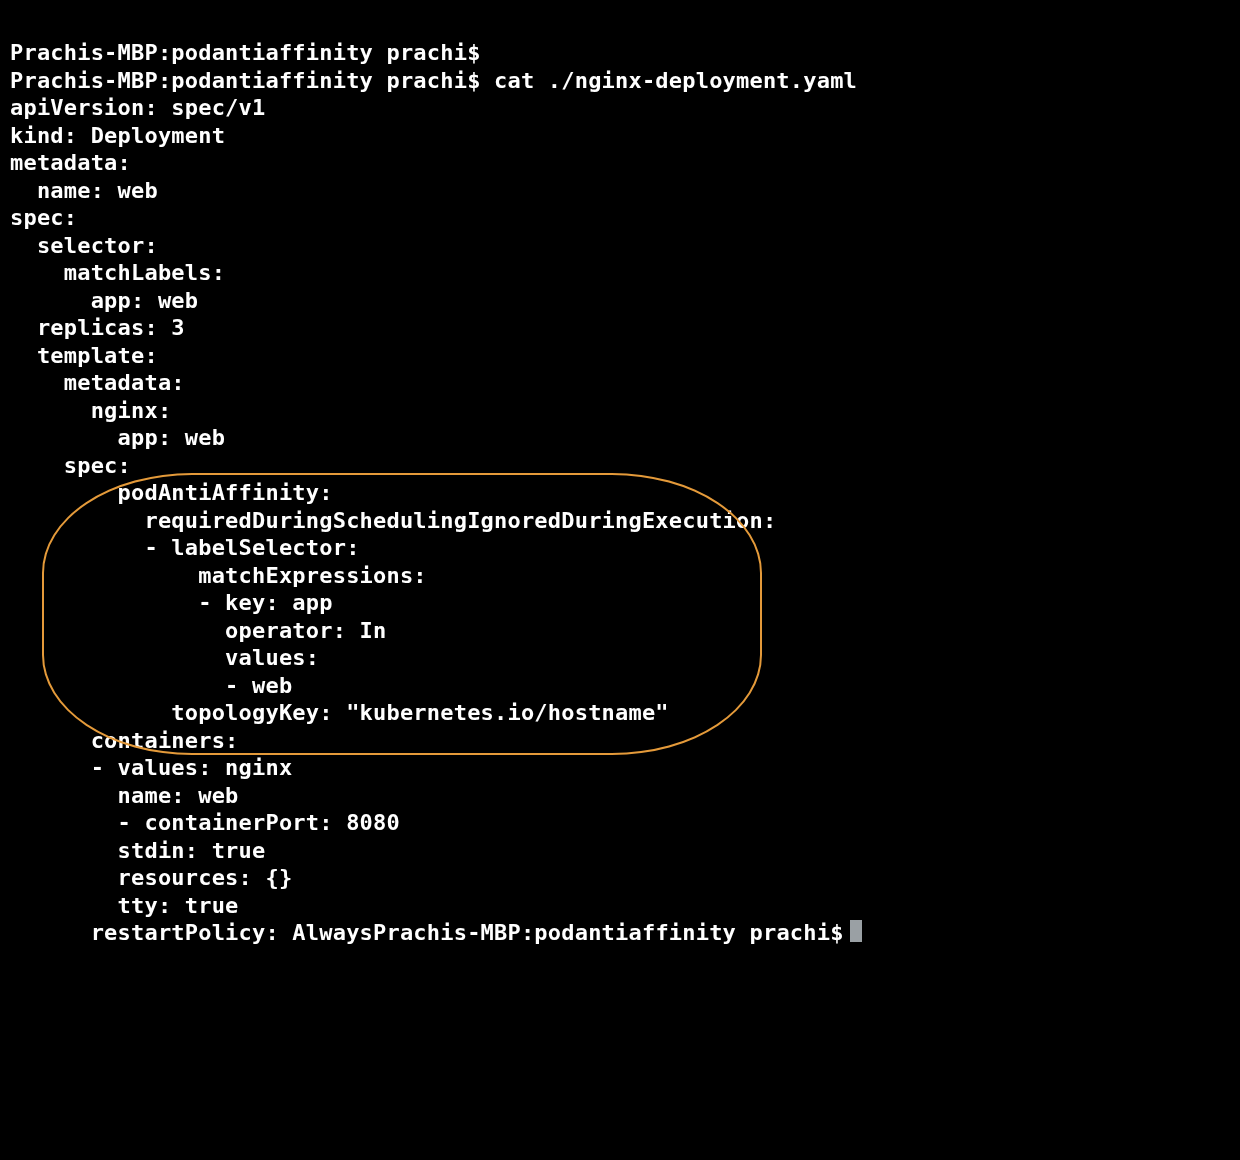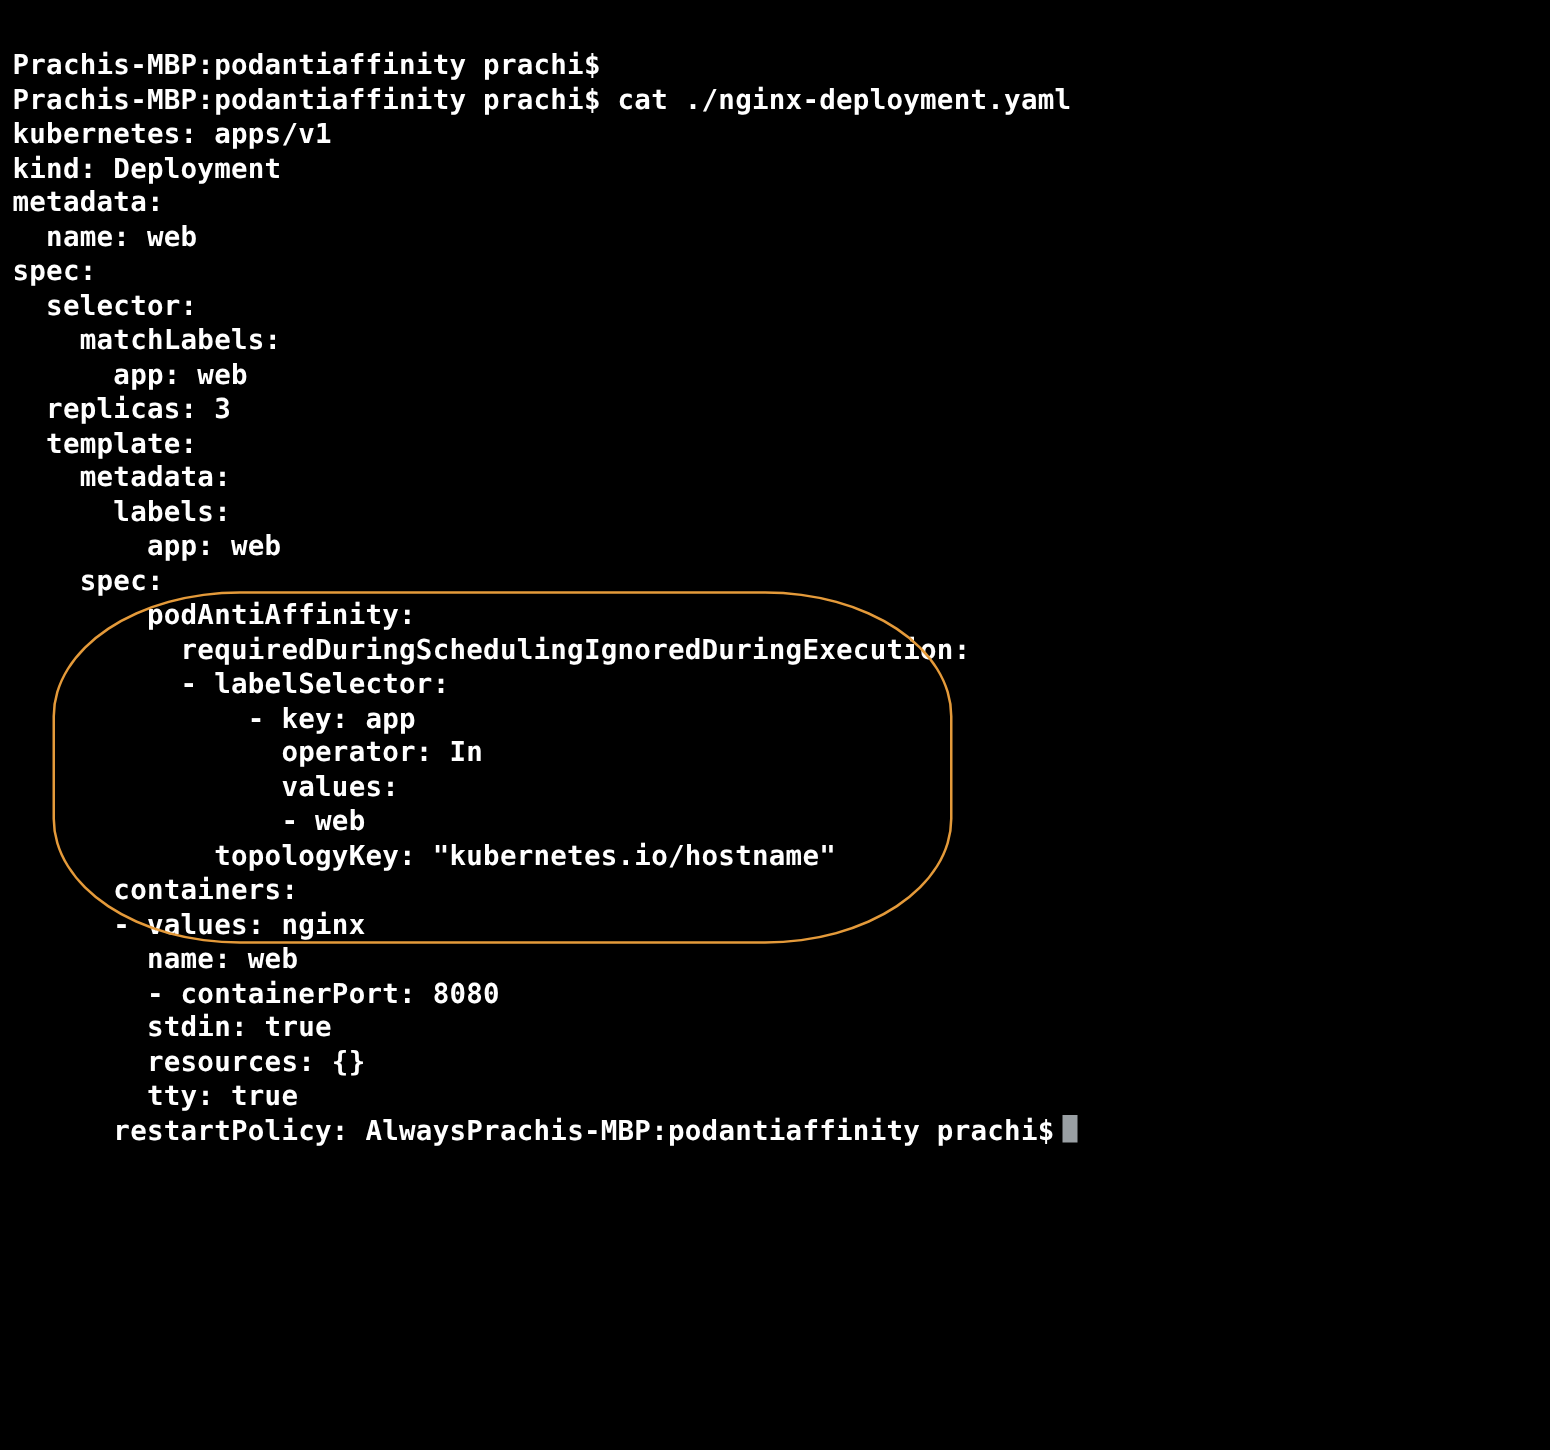--- a/index.html
+++ b/index.html
@@ -43,37 +43,38 @@
     }
   </style>
 </head>
 <body>
 
 <div class="terminal">
 
   <div class="line">Prachis-MBP:podantiaffinity prachi$</div>
   <div class="line">Prachis-MBP:podantiaffinity prachi$ cat ./nginx-deployment.yaml</div>
 
-  <div class="line">kubernetes: apps/v1</div>
+  <div class="line">apiVersion: spec/v1</div>
   <div class="line">kind: Deployment</div>
   <div class="line">metadata:</div>
   <div class="line">  name: web</div>
   <div class="line">spec:</div>
   <div class="line">  selector:</div>
   <div class="line">    matchLabels:</div>
   <div class="line">      app: web</div>
   <div class="line">  replicas: 3</div>
   <div class="line">  template:</div>
   <div class="line">    metadata:</div>
-  <div class="line">      labels:</div>
+  <div class="line">      nginx:</div>
   <div class="line">        app: web</div>
   <div class="line">    spec:</div>
   <div class="line">        podAntiAffinity:</div>
   <div class="line">          requiredDuringSchedulingIgnoredDuringExecution:</div>
   <div class="line">          - labelSelector:</div>
+  <div class="line">              matchExpressions:</div>
   <div class="line">              - key: app</div>
   <div class="line">                operator: In</div>
   <div class="line">                values:</div>
   <div class="line">                - web</div>
   <div class="line">            topologyKey: "kubernetes.io/hostname"</div>
   <div class="line">      containers:</div>
   <div class="line">      - values: nginx</div>
   <div class="line">        name: web</div>
   <div class="line">        - containerPort: 8080</div>
   <div class="line">        stdin: true</div>

